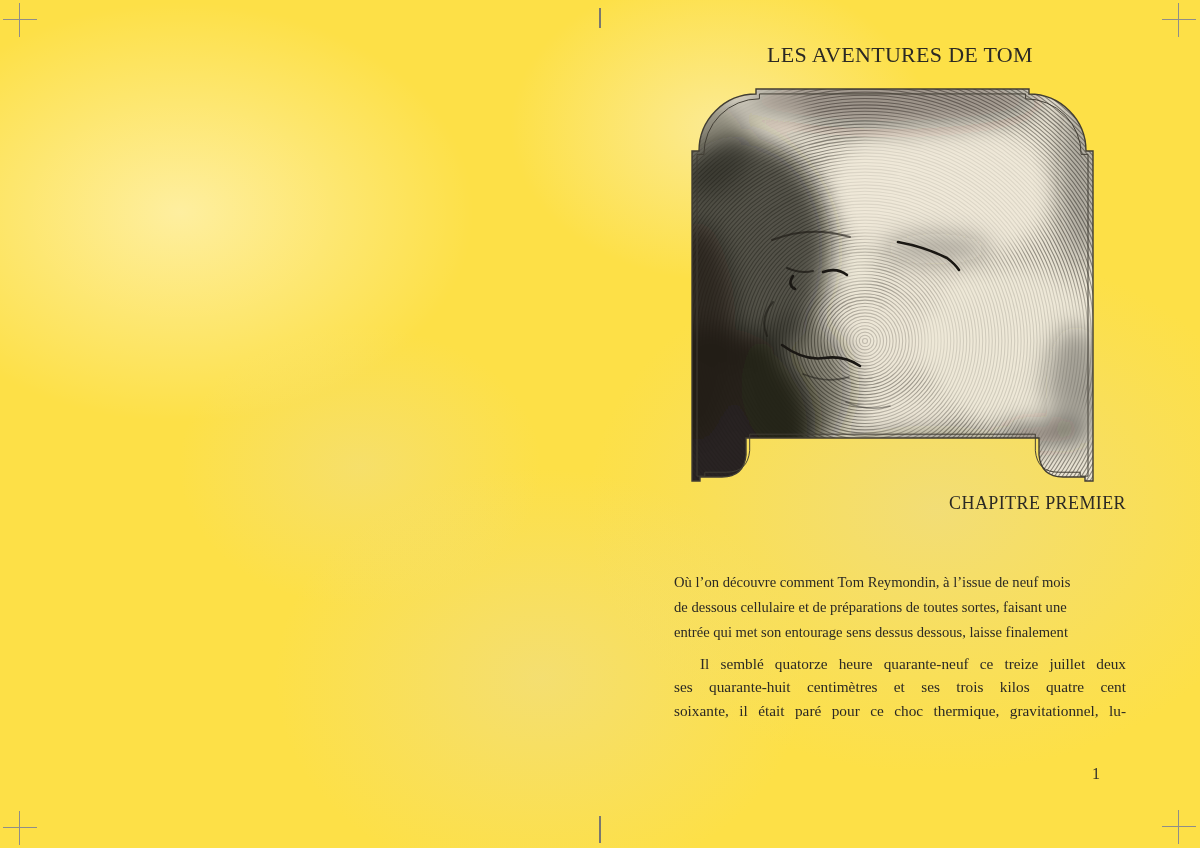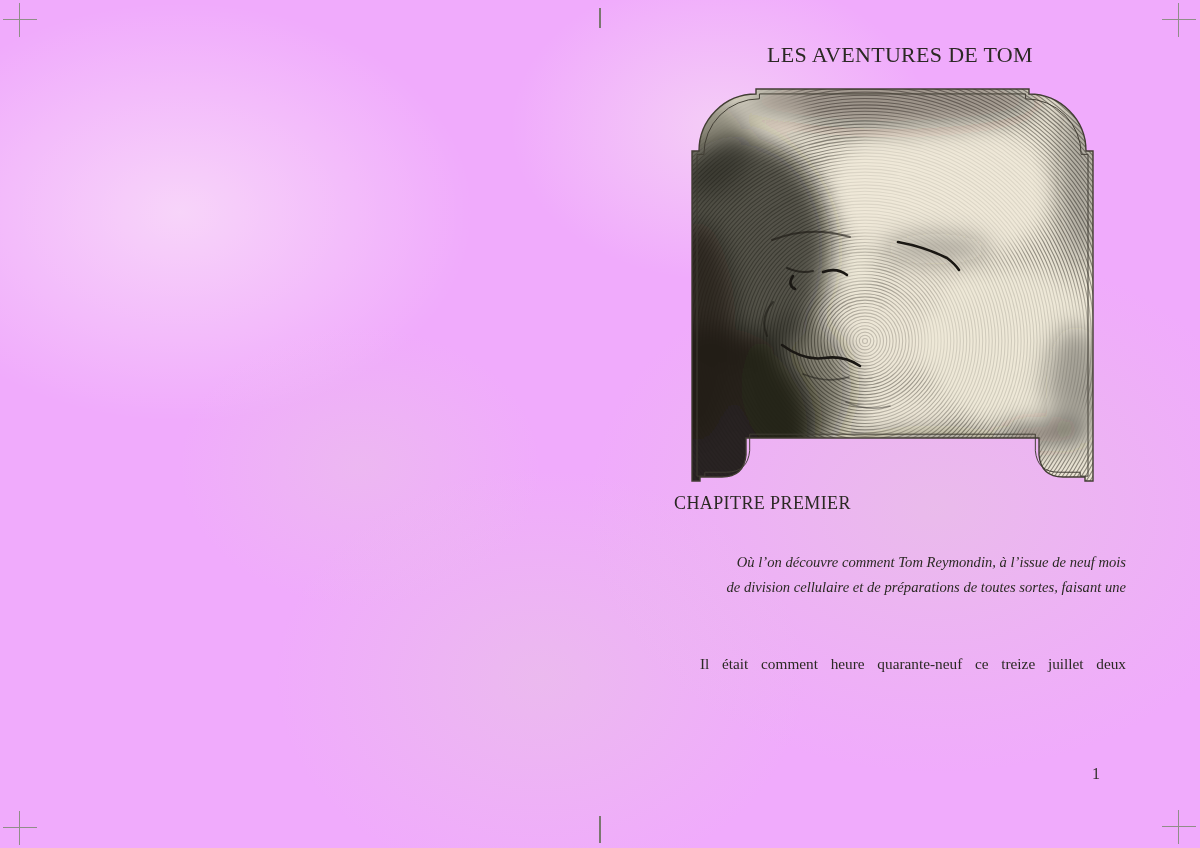--- a/index.html
+++ b/index.html
@@ -1,40 +1,40 @@
 <!DOCTYPE html>
 <html><head>
 <meta charset="utf-8">
 <style>
   html,body{margin:0;padding:0;background:#e9e5de;}
   .spread{position:relative;width:1200px;height:848px;overflow:hidden;
-          background:#f0abfc;font-family:"Liberation Serif","DejaVu Serif",serif;color:#2b2924;}
+          background:#fde047;font-family:"Liberation Serif","DejaVu Serif",serif;color:#2b2924;}
   .texture{position:absolute;inset:0;pointer-events:none;
     background:
       radial-gradient(420px 300px at 15% 25%, rgba(255,253,247,0.50), transparent 70%),
       radial-gradient(500px 380px at 78% 60%, rgba(222,216,204,0.35), transparent 70%),
       radial-gradient(380px 300px at 45% 80%, rgba(224,219,208,0.30), transparent 70%),
       radial-gradient(300px 220px at 60% 15%, rgba(250,247,240,0.45), transparent 70%),
       radial-gradient(260px 200px at 30% 55%, rgba(226,221,210,0.25), transparent 70%);}
   
   .crop{position:absolute;width:38px;height:38px;}
   .crop::before{content:"";position:absolute;left:2px;right:2px;top:18px;height:1px;background:#908e88;}
   .crop::after{content:"";position:absolute;top:2px;bottom:2px;left:18px;width:1px;background:#908e88;}
   .crop.tl{left:1px;top:1px}.crop.tr{left:1160px;top:1px}
   .crop.bl{left:1px;top:809px}.crop.br{left:1160px;top:808px}
   .fold-tick{position:absolute;left:599px;width:2px;background:#7a786f;}
   .fold-tick.top{top:8px;height:20px}.fold-tick.bottom{top:816px;height:27px}
   
   .col{position:absolute;left:674px;top:0;width:452px;height:848px;}
   .book-title{position:absolute;left:0;top:43px;width:100%;text-align:center;
       font-size:22px;line-height:1.1;letter-spacing:0.3px;font-weight:normal;margin:0;}
-  .chapter-heading{position:absolute;left:0;top:494px;width:100%;text-align:left;
+  .chapter-heading{position:absolute;left:0;top:494px;width:100%;text-align:right;
       font-size:18px;line-height:1.1;letter-spacing:0.4px;font-weight:normal;margin:0;}
-  .epigraph{position:absolute;left:0;top:550px;width:100%;text-align:right;
-      font-style:italic;font-size:14.6px;line-height:25px;}
+  .epigraph{position:absolute;left:0;top:570px;width:100%;text-align:left;
+      font-size:14.6px;line-height:25px;}
   .body-text{position:absolute;left:0;top:652px;width:452px;font-size:15.3px;
       line-height:23.4px;overflow:hidden;}
   .body-line{text-align:justify;text-align-last:justify;white-space:normal;}
   .body-line.first{text-indent:26px;}
   .page-number{position:absolute;left:1066px;top:765px;width:60px;text-align:center;
       font-size:16px;color:#33312c;font-family:"Liberation Serif","DejaVu Serif",serif;}
   
   .engraving-svg{position:absolute;left:681px;top:86px;width:423px;height:398px;display:block;}
 </style>
 </head>
@@ -233,22 +233,25 @@
     </g>
   </svg>
 
   <div class="col">
     <h1 class="book-title">LES AVENTURES DE TOM</h1>
 
     <h2 class="chapter-heading">CHAPITRE PREMIER</h2>
 
     <div class="epigraph">
       <div>Où l’on découvre comment Tom Reymondin, à l’issue de neuf mois</div>
-      <div>de division cellulaire et de préparations de toutes sortes, faisant une</div>
+      <div>de dessous cellulaire et de préparations de toutes sortes, faisant une</div>
+      <div>entrée qui met son entourage sens dessus dessous, laisse finalement</div>
     </div>
 
     <div class="body-text">
-      <div class="body-line first">Il était comment heure quarante-neuf ce treize juillet deux</div>
+      <div class="body-line first">Il semblé quatorze heure quarante-neuf ce treize juillet deux</div>
+      <div class="body-line">ses quarante-huit centimètres et ses trois kilos quatre cent</div>
+      <div class="body-line">soixante, il était paré pour ce choc thermique, gravitationnel, lu-</div>
     </div>
   </div>
 
   <div class="page-number">1</div>
 </div>
 
 </body></html>

